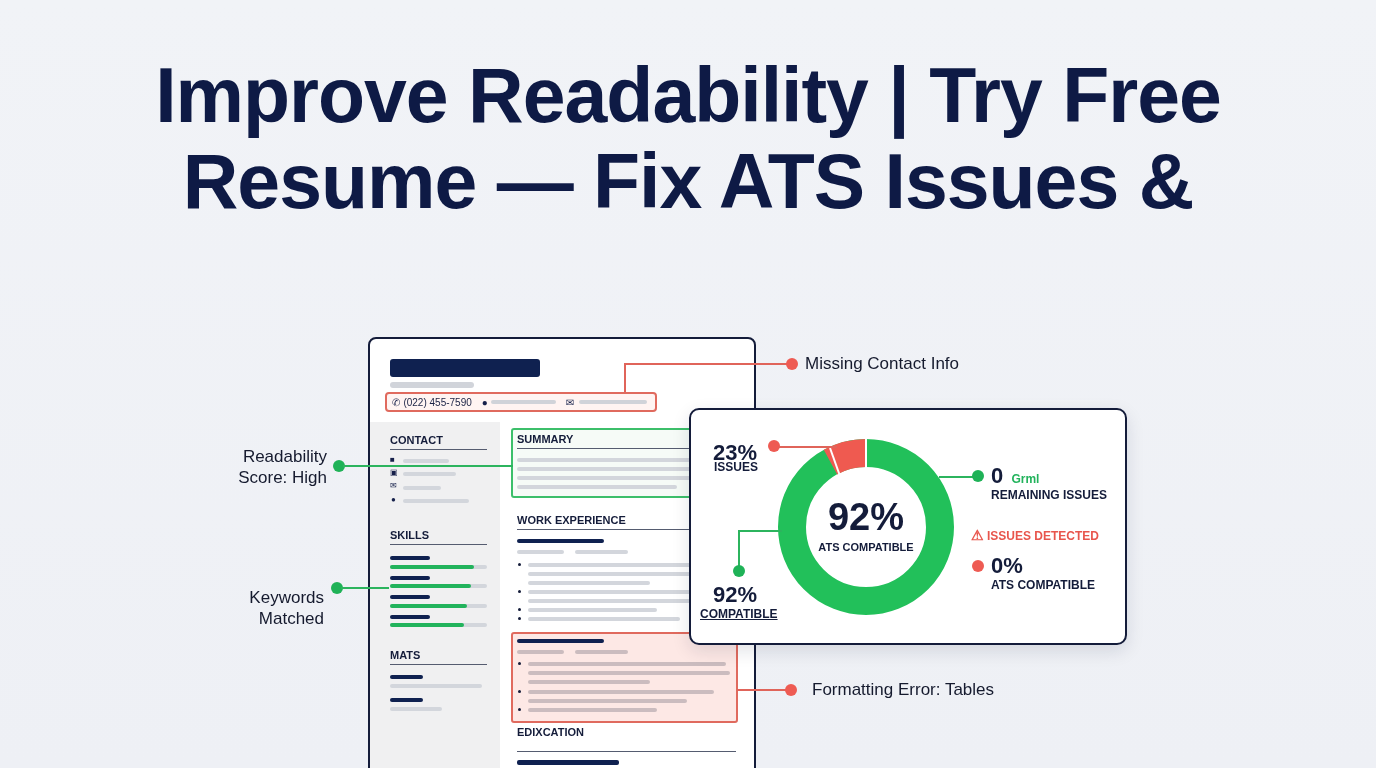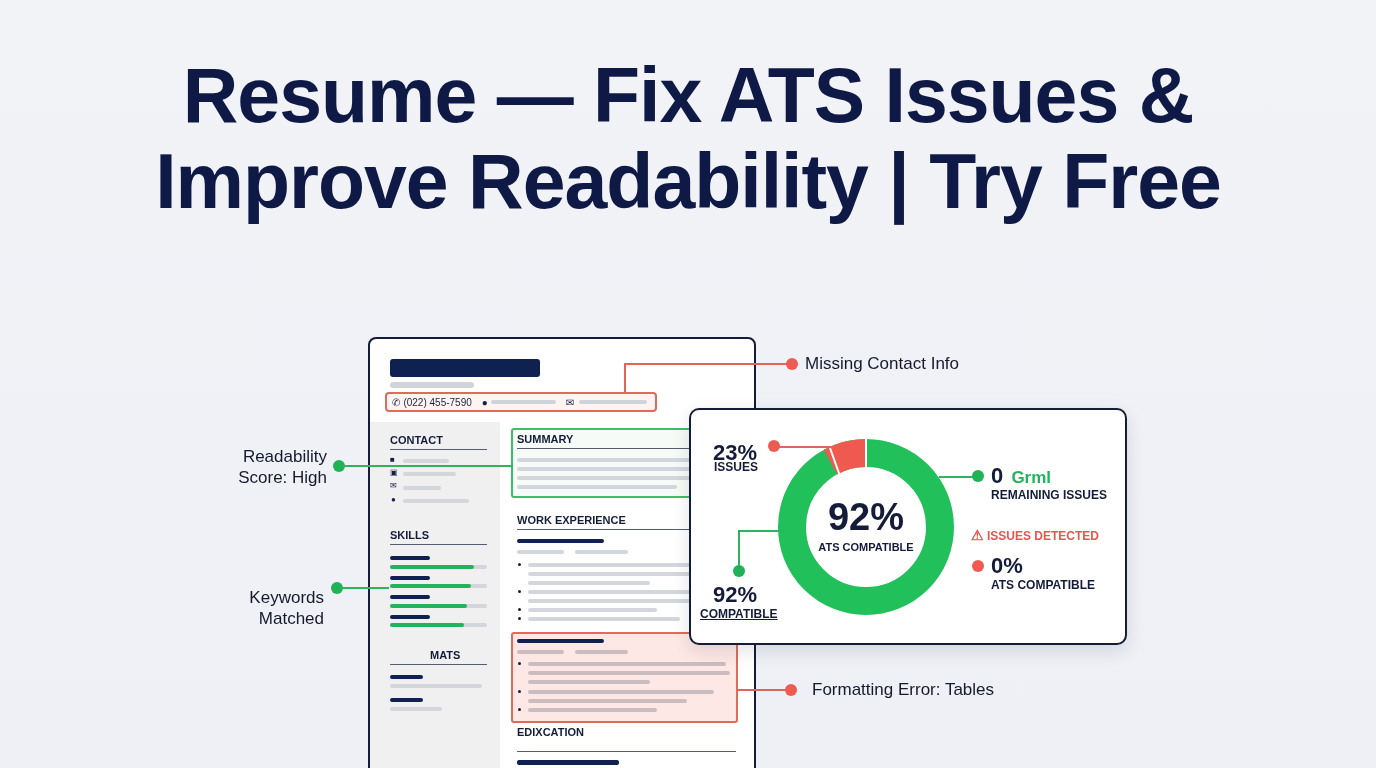--- a/index.html
+++ b/index.html
@@ -73,22 +73,22 @@
   .big { position: absolute; font-weight: bold; color: #141c3a; }
   .lbl { position: absolute; font-weight: bold; font-size: 12px; color: #141c3a; white-space: nowrap; }
   .donut { position: absolute; left: 86px; top: 28px; width: 178px; height: 178px; }
   .center-pct { position: absolute; left: 86px; top: 86px; width: 178px; text-align: center; font-size: 38px; font-weight: bold; color: #141c3a; }
   .center-lbl { position: absolute; left: 86px; top: 131px; width: 178px; text-align: center; font-size: 11px; font-weight: bold; color: #141c3a; }
 </style>
 </head>
 <body>
 
 <div class="title">
+  <div>Improve Readability | Try Free</div>
   <div>Resume — Fix ATS Issues &amp;</div>
-  <div>Improve Readability | Try Free</div>
 </div>
 
 <div class="resume">
   <div class="name-bar"></div>
   <div class="sub-bar"></div>
   <div class="contact-row">
     <span class="ico">✆</span>
     <span>(022) 455-7590</span>
     <span class="ico" style="margin-left:10px;">●</span>
     <span class="line" style="width:65px;"></span>
@@ -116,21 +116,21 @@
     <div class="bar navy" style="left:20px;top:154px;width:40px;"></div>
     <div class="bar grey" style="left:20px;top:162px;width:97px;"></div>
     <div class="bar green" style="left:20px;top:162px;width:81px;"></div>
     <div class="bar navy" style="left:20px;top:173px;width:40px;"></div>
     <div class="bar grey" style="left:20px;top:182px;width:97px;"></div>
     <div class="bar green" style="left:20px;top:182px;width:77px;"></div>
     <div class="bar navy" style="left:20px;top:193px;width:40px;"></div>
     <div class="bar grey" style="left:20px;top:201px;width:97px;"></div>
     <div class="bar green" style="left:20px;top:201px;width:74px;"></div>
 
-    <div class="sec-h" style="left:20px;top:227px;margin-left:40px;">MATS</div>
+    <div class="sec-h" style="left:20px;top:227px;">MATS</div>
     <div class="sec-rule" style="left:20px;top:242px;width:97px;"></div>
     <div class="bar navy" style="left:20px;top:253px;width:33px;"></div>
     <div class="bar grey" style="left:20px;top:262px;width:92px;"></div>
     <div class="bar navy" style="left:20px;top:276px;width:33px;"></div>
     <div class="bar grey" style="left:20px;top:285px;width:52px;"></div>
   </div>
 
   <div class="summary-box"></div>
   <div class="sec-h" style="left:147px;top:94px;">SUMMARY</div>
   <div class="sec-rule" style="left:147px;top:109px;width:232px;"></div>
@@ -216,21 +216,21 @@
   <div class="vline gl" style="left:47px;top:120px;height:38px;"></div>
   <div class="hline gl" style="left:47px;top:120px;width:44px;"></div>
   <div class="dot g" style="left:42px;top:155px;"></div>
   <div class="big" style="left:22px;top:172px;font-size:22px;">92%</div>
   <div class="lbl" style="left:9px;top:197px;text-decoration:underline;">COMPATIBLE</div>
 
   <div class="hline gl" style="left:248px;top:66px;width:36px;"></div>
   <div class="dot g" style="left:281px;top:60px;"></div>
   <div class="big" style="left:300px;top:53px;font-size:22px;">
     <span>0</span>
-    <span style="color:#22b35c;font-size:17px;margin-left:2px;">Grml</span>
+    <span style="color:#22b35c;font-size:12px;margin-left:2px;">Grml</span>
   </div>
   <div class="lbl" style="left:300px;top:78px;">REMAINING ISSUES</div>
 
   <div class="lbl" style="left:280px;top:117px;color:#e8564d;">
     <span style="font-size:14px;">⚠</span>
     <span>ISSUES DETECTED</span>
   </div>
 
   <div class="dot r" style="left:281px;top:150px;"></div>
   <div class="big" style="left:300px;top:143px;font-size:22px;">0%</div>

